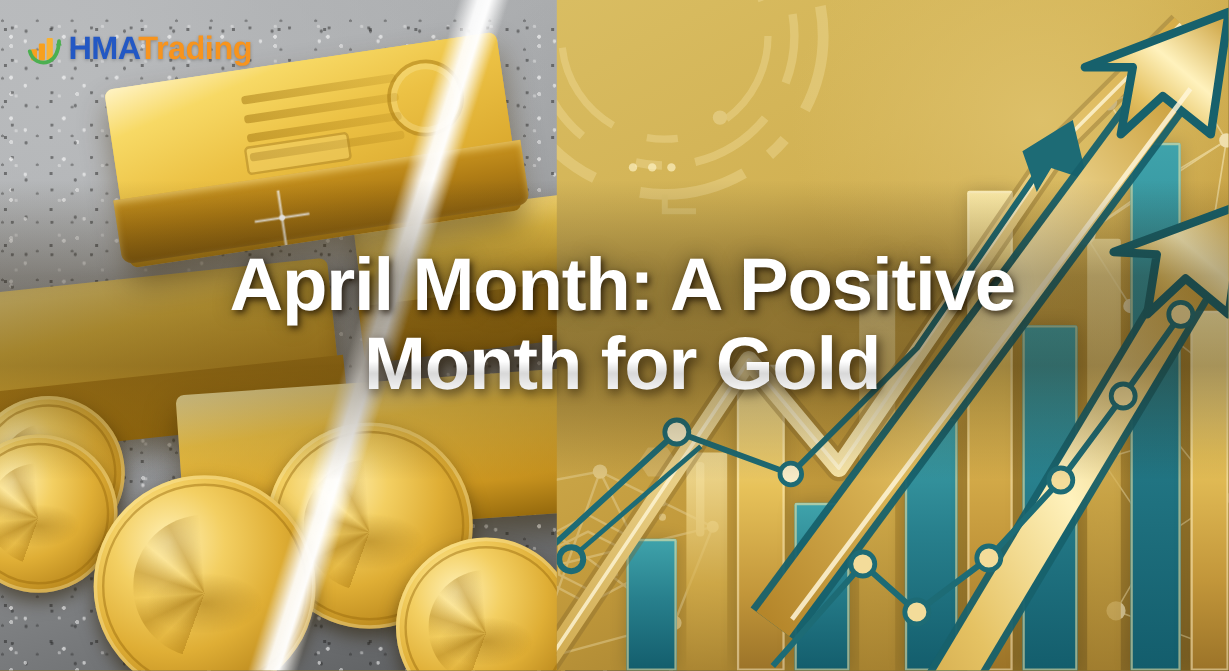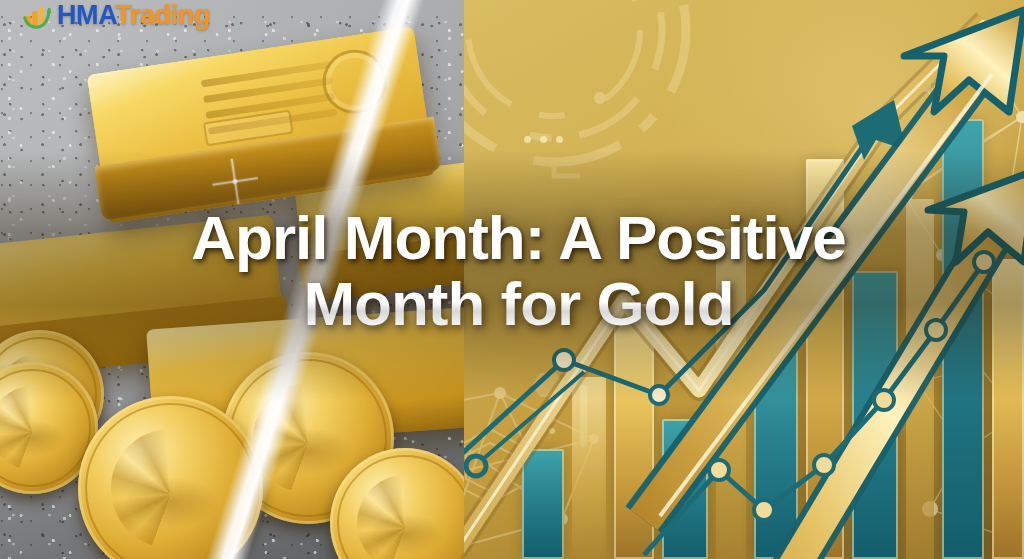--- a/index.html
+++ b/index.html
@@ -215,21 +215,21 @@
   }
 
   
   .scrim{
     position:absolute; left:0; right:0; top:150px; height:250px;
     background:linear-gradient(180deg, rgba(38,26,6,0) 0%, rgba(38,26,6,.34) 32%, rgba(38,26,6,.38) 62%, rgba(38,26,6,0) 100%);
     pointer-events:none;
   }
 
   .logo{
-    position:absolute; left:22px; top:0;
+    position:absolute; left:22px; top:25px;
     display:flex; align-items:center; gap:5px;
     z-index:30;
     text-align:right;
   }
   .logo-mark{ width:30px; height:30px; display:block; }
   .logo-text{
     font-size:27px; font-weight:bold; letter-spacing:-.4px;
     line-height:1; white-space:nowrap;
     text-shadow:0 1px 3px rgba(0,0,0,.28);
   }

